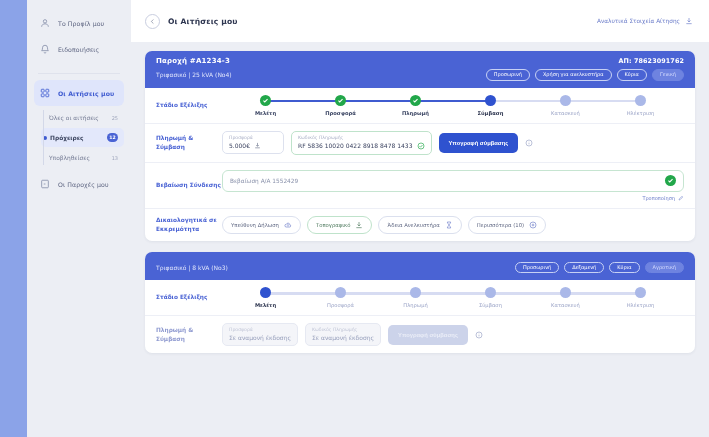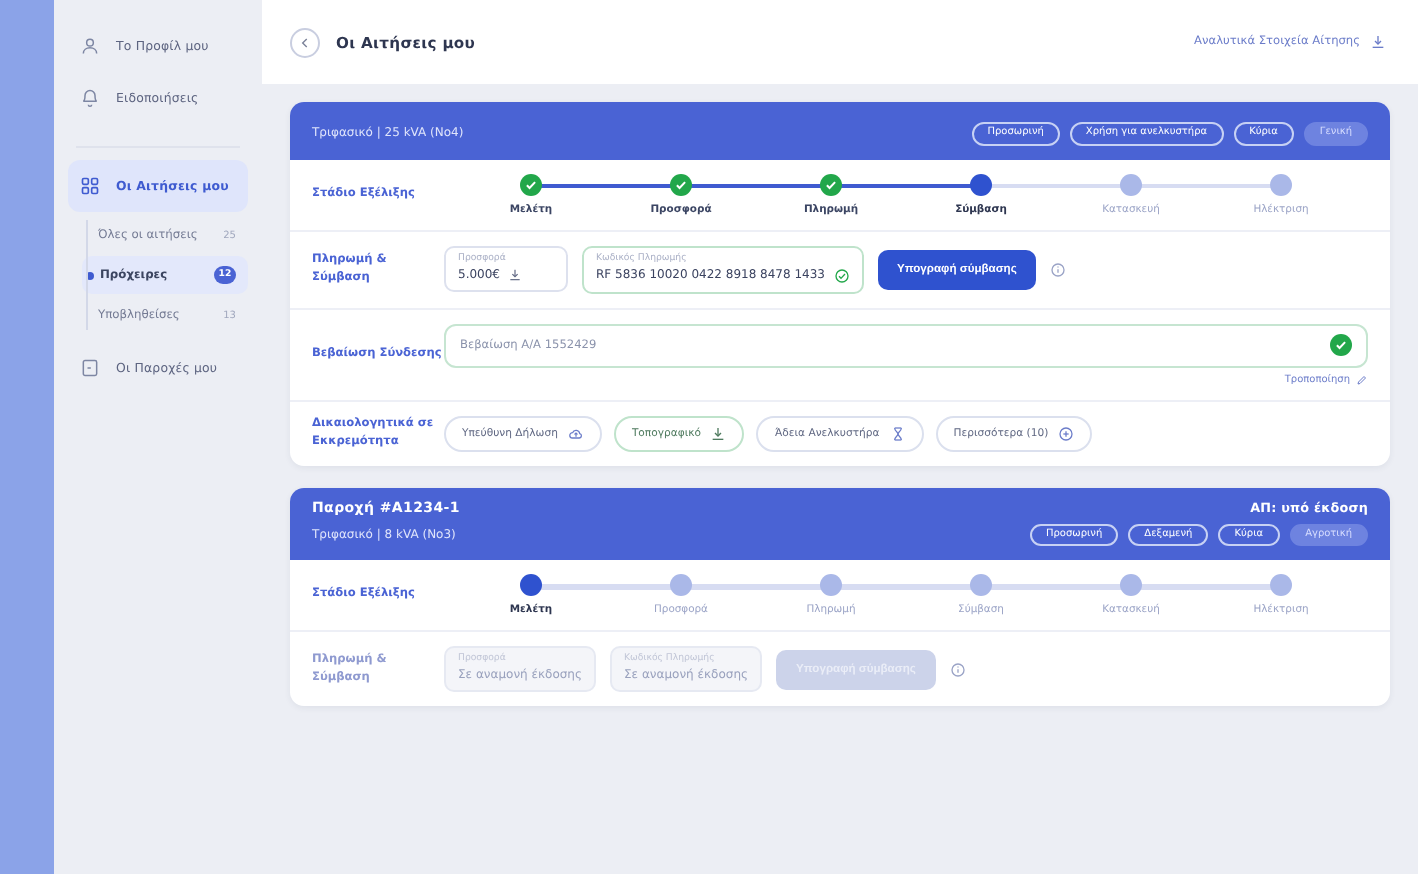--- a/index.html
+++ b/index.html
@@ -282,20 +282,25 @@
               <path d="M4 20h16"></path>
           </svg>
         </span>
       </div>
     </div>
 
     <div class="content">
 
       <section class="card">
         <header class="card-head">
+          <div class="ch-row1">
+            <span class="ch-title">Παροχή #A1234-3</span>
+            <span class="ch-spacer"></span>
+            <span class="ch-ap">ΑΠ: 78623091762</span>
+          </div>
           <div class="ch-row2">
             <span class="ch-sub">Τριφασικό | 25 kVA (Νο4)</span>
             <span class="ch-spacer"></span>
             <span class="pills">
               <span class="pill">Προσωρινή</span>
               <span class="pill">Χρήση για ανελκυστήρα</span>
               <span class="pill">Κύρια</span>
               <span class="pill solid">Γενική</span>
             </span>
           </div>
@@ -451,25 +456,20 @@
                     <path d="M8 12h8"></path>
                 </svg>
               </span>
             </div>
           </div>
         </div>
       </section>
 
       <section class="card">
         <header class="card-head">
-          <div class="ch-row1">
-            <span class="ch-title">Παροχή #A1234-1</span>
-            <span class="ch-spacer"></span>
-            <span class="ch-ap">ΑΠ: υπό έκδοση</span>
-          </div>
           <div class="ch-row2">
             <span class="ch-sub">Τριφασικό | 8 kVA (Νο3)</span>
             <span class="ch-spacer"></span>
             <span class="pills">
               <span class="pill">Προσωρινή</span>
               <span class="pill">Δεξαμενή</span>
               <span class="pill">Κύρια</span>
               <span class="pill solid">Αγροτική</span>
             </span>
           </div>

